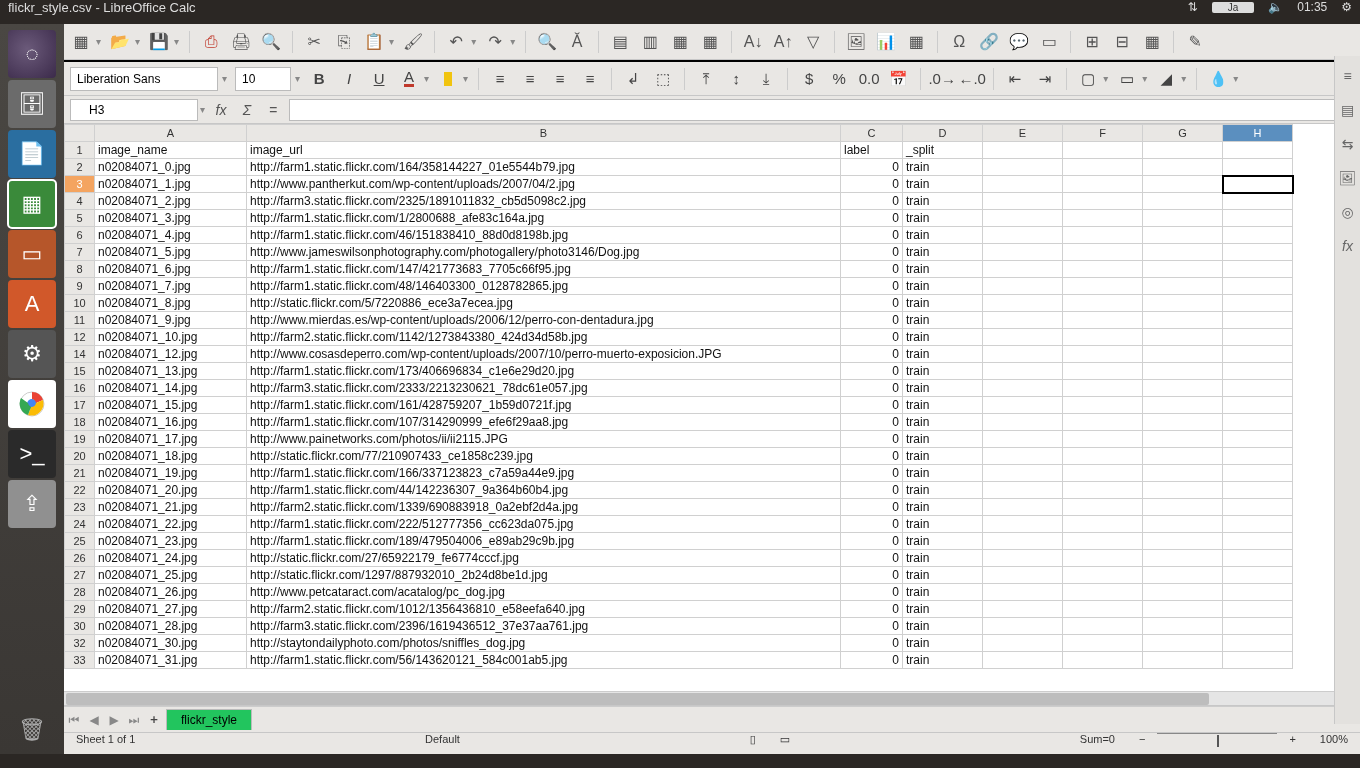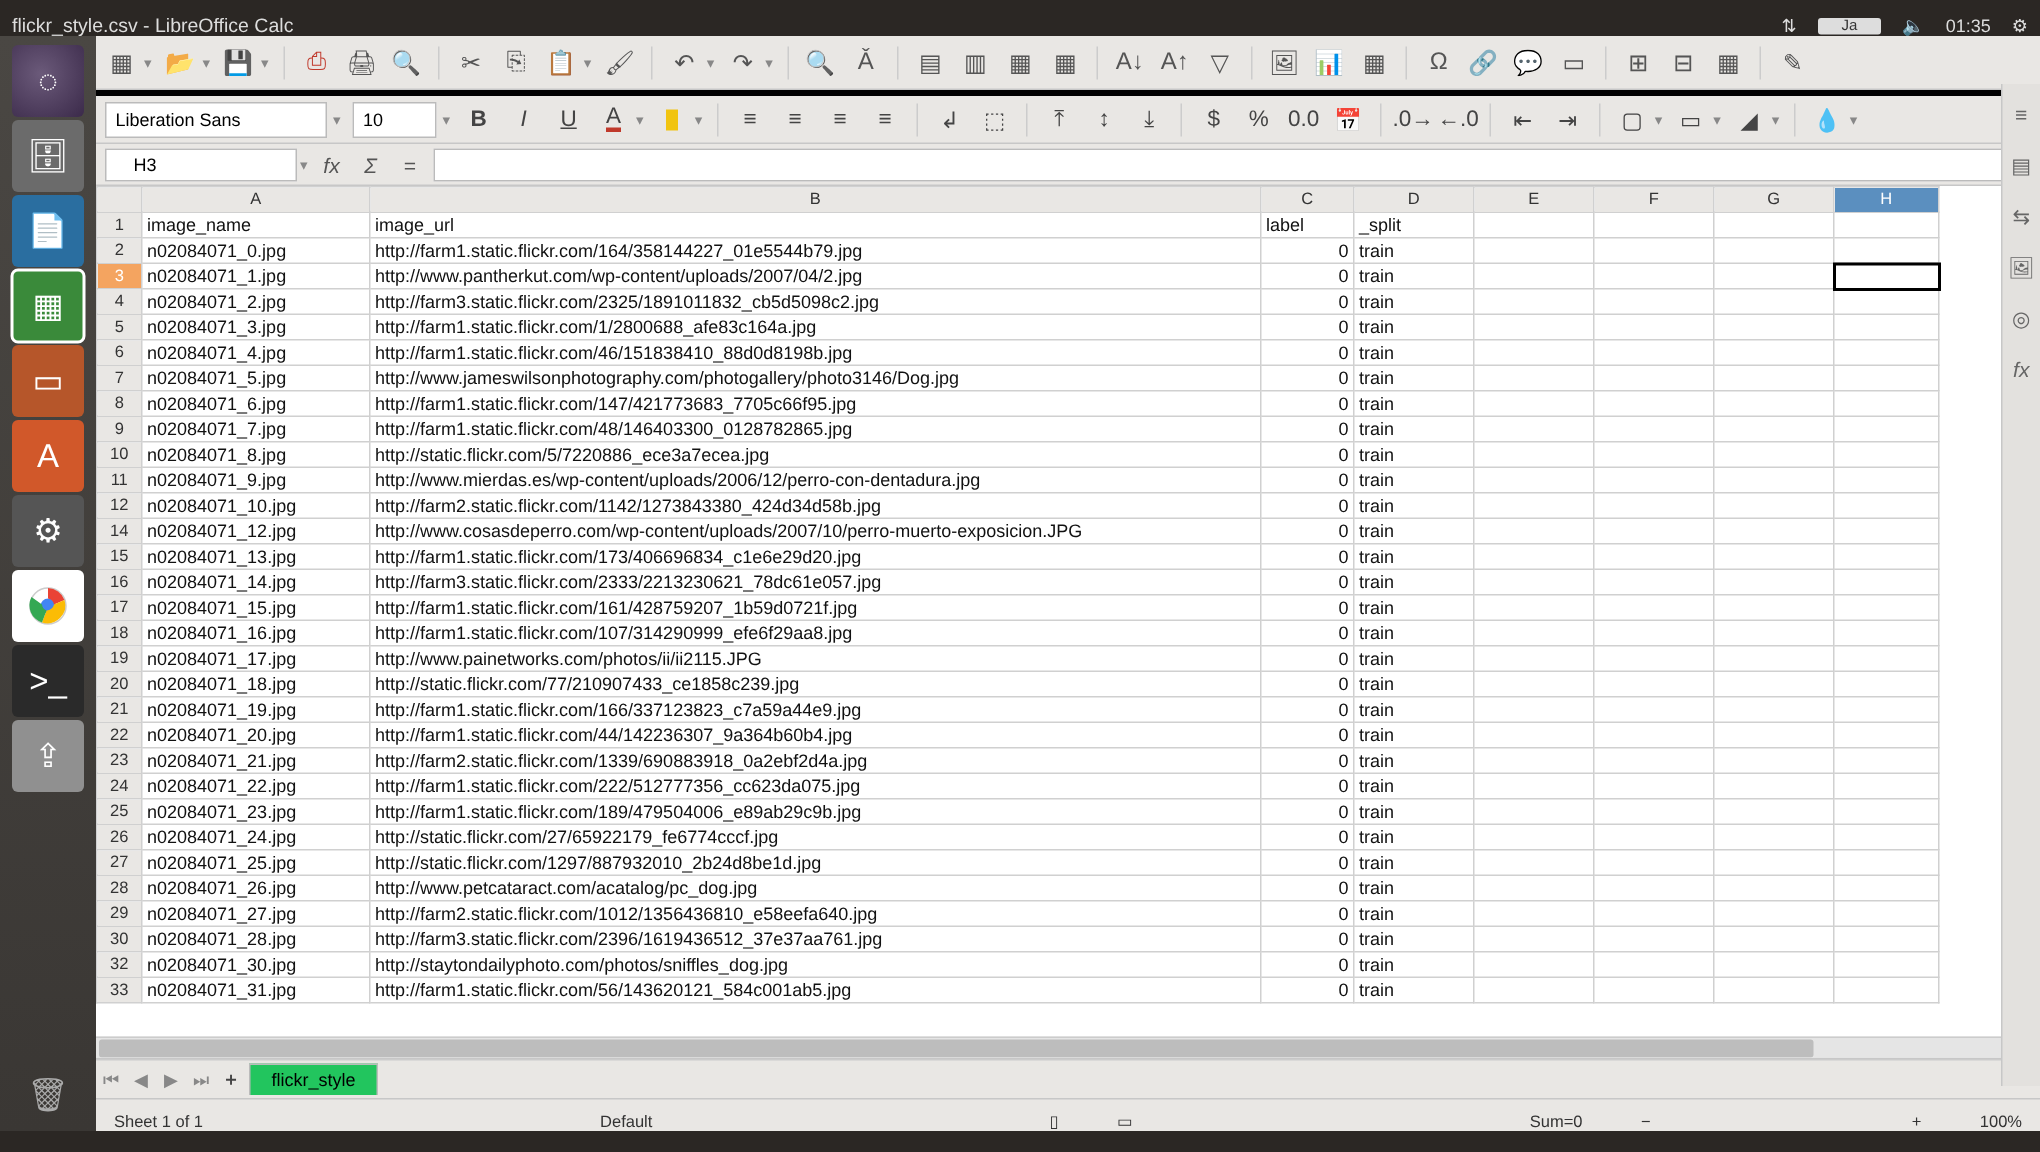--- a/index.html
+++ b/index.html
@@ -1,28 +1,28 @@
 <!DOCTYPE html>
 <html><head>
 <meta charset="utf-8">
 <style>
 * { margin:0; padding:0; box-sizing:border-box; font-family:"Liberation Sans","Ubuntu",sans-serif; }
 body { width:1360px; height:768px; overflow:hidden; background:#f0f0f0; }
 
 
-#menubar { position:absolute; left:0; top:0; width:1360px; height:24px; background:#2b2724; color:#ddd; font-size:13px; display:flex; align-items:flex-end; padding:0 8px; }
+#menubar { position:absolute; left:0; top:0; width:1360px; height:24px; background:#2b2724; color:#ddd; font-size:13px; display:flex; align-items:flex-start; padding:0 8px; }
 #menubar .title { flex:1; }
 #menubar .right { display:flex; gap:14px; align-items:center; }
 #menubar .indic { font-size:12px; }
 
 
 #app { position:absolute; left:64px; top:24px; right:0; bottom:14px; background:#f0eeeb; display:flex; flex-direction:column; }
 
 
-.toolbar { display:flex; align-items:center; gap:8px; padding:4px 6px; border-top:4px solid #000000; border-bottom:1px solid #c7c7c7; background:#e9e7e4; height:36px; }
+.toolbar { display:flex; align-items:center; gap:8px; padding:4px 6px; border-top:2px solid #000000; border-bottom:1px solid #c7c7c7; background:#e9e7e4; height:36px; }
 .toolbar.first { border-top:none; }
 .tb-btn { width:22px; height:22px; display:flex; align-items:center; justify-content:center; font-size:16px; color:#555; cursor:pointer; }
 .tb-btn.red { color:#c0392b; }
 .tb-btn.blue { color:#2980b9; }
 .tb-sep { width:1px; height:22px; background:#ccc; margin:0 2px; }
 .tb-drop { font-size:10px; color:#888; margin-left:-4px; cursor:pointer; }
 
 
 .fmt-font { width:148px; height:24px; border:1px solid #bbb; background:#fff; font-size:12px; padding:2px 6px; }
 .fmt-size { width:56px; height:24px; border:1px solid #bbb; background:#fff; font-size:12px; padding:2px 6px; }
@@ -58,21 +58,21 @@
 #sidepanel { position:absolute; top:56px; right:0; width:26px; bottom:44px; background:#e3e1de; border-left:1px solid #c7c7c7; display:flex; flex-direction:column; align-items:center; gap:16px; padding-top:12px;}
 #sidepanel .sp { width:18px; height:18px; font-size:14px; color:#666; text-align:center; cursor:pointer;}
 
 
 #tabs { height:26px; display:flex; align-items:center; background:#e9e7e4; border-top:1px solid #ccc; font-size:12px; }
 #tabs .nav { width:20px; text-align:center; color:#888; cursor:pointer;}
 #tabs .add { width:20px; text-align:center; font-weight:bold; color:#444; cursor:pointer;}
 #tabs .tab { padding:3px 14px; background:#22c55e; border:1px solid #bbb; border-bottom:none; margin-left:2px; cursor:pointer; }
 
 
-#status { height:22px; background:#e9e7e4; border-top:1px solid #c7c7c7; display:flex; align-items:flex-end; font-size:11px; color:#333;gap:15px; }
+#status { height:22px; background:#e9e7e4; border-top:1px solid #c7c7c7; display:flex; align-items:flex-start; font-size:11px; color:#333; }
 #status .cell { padding:0 12px; }
 #status .spacer { flex:1; }
 
 
 #launcher { position:absolute; left:0; top:24px; width:64px; bottom:14px; background:linear-gradient(180deg,#4a4743,#3a3734); display:flex; flex-direction:column; align-items:center; gap:2px; padding-top:6px; }
 #launcher .licon { width:48px; height:48px; border-radius:4px; display:flex; align-items:center; justify-content:center; font-size:22px; color:#fff; cursor:pointer; }
 #launcher .dash { background:radial-gradient(circle at 40% 40%,#6b5a7a,#3b2a4a); }
 #launcher .files { background:#6b6b6b; }
 #launcher .writer { background:#2a6ea0; }
 #launcher .calc   { background:#3a8a3a; outline:2px solid #fff; outline-offset:-1px; }

